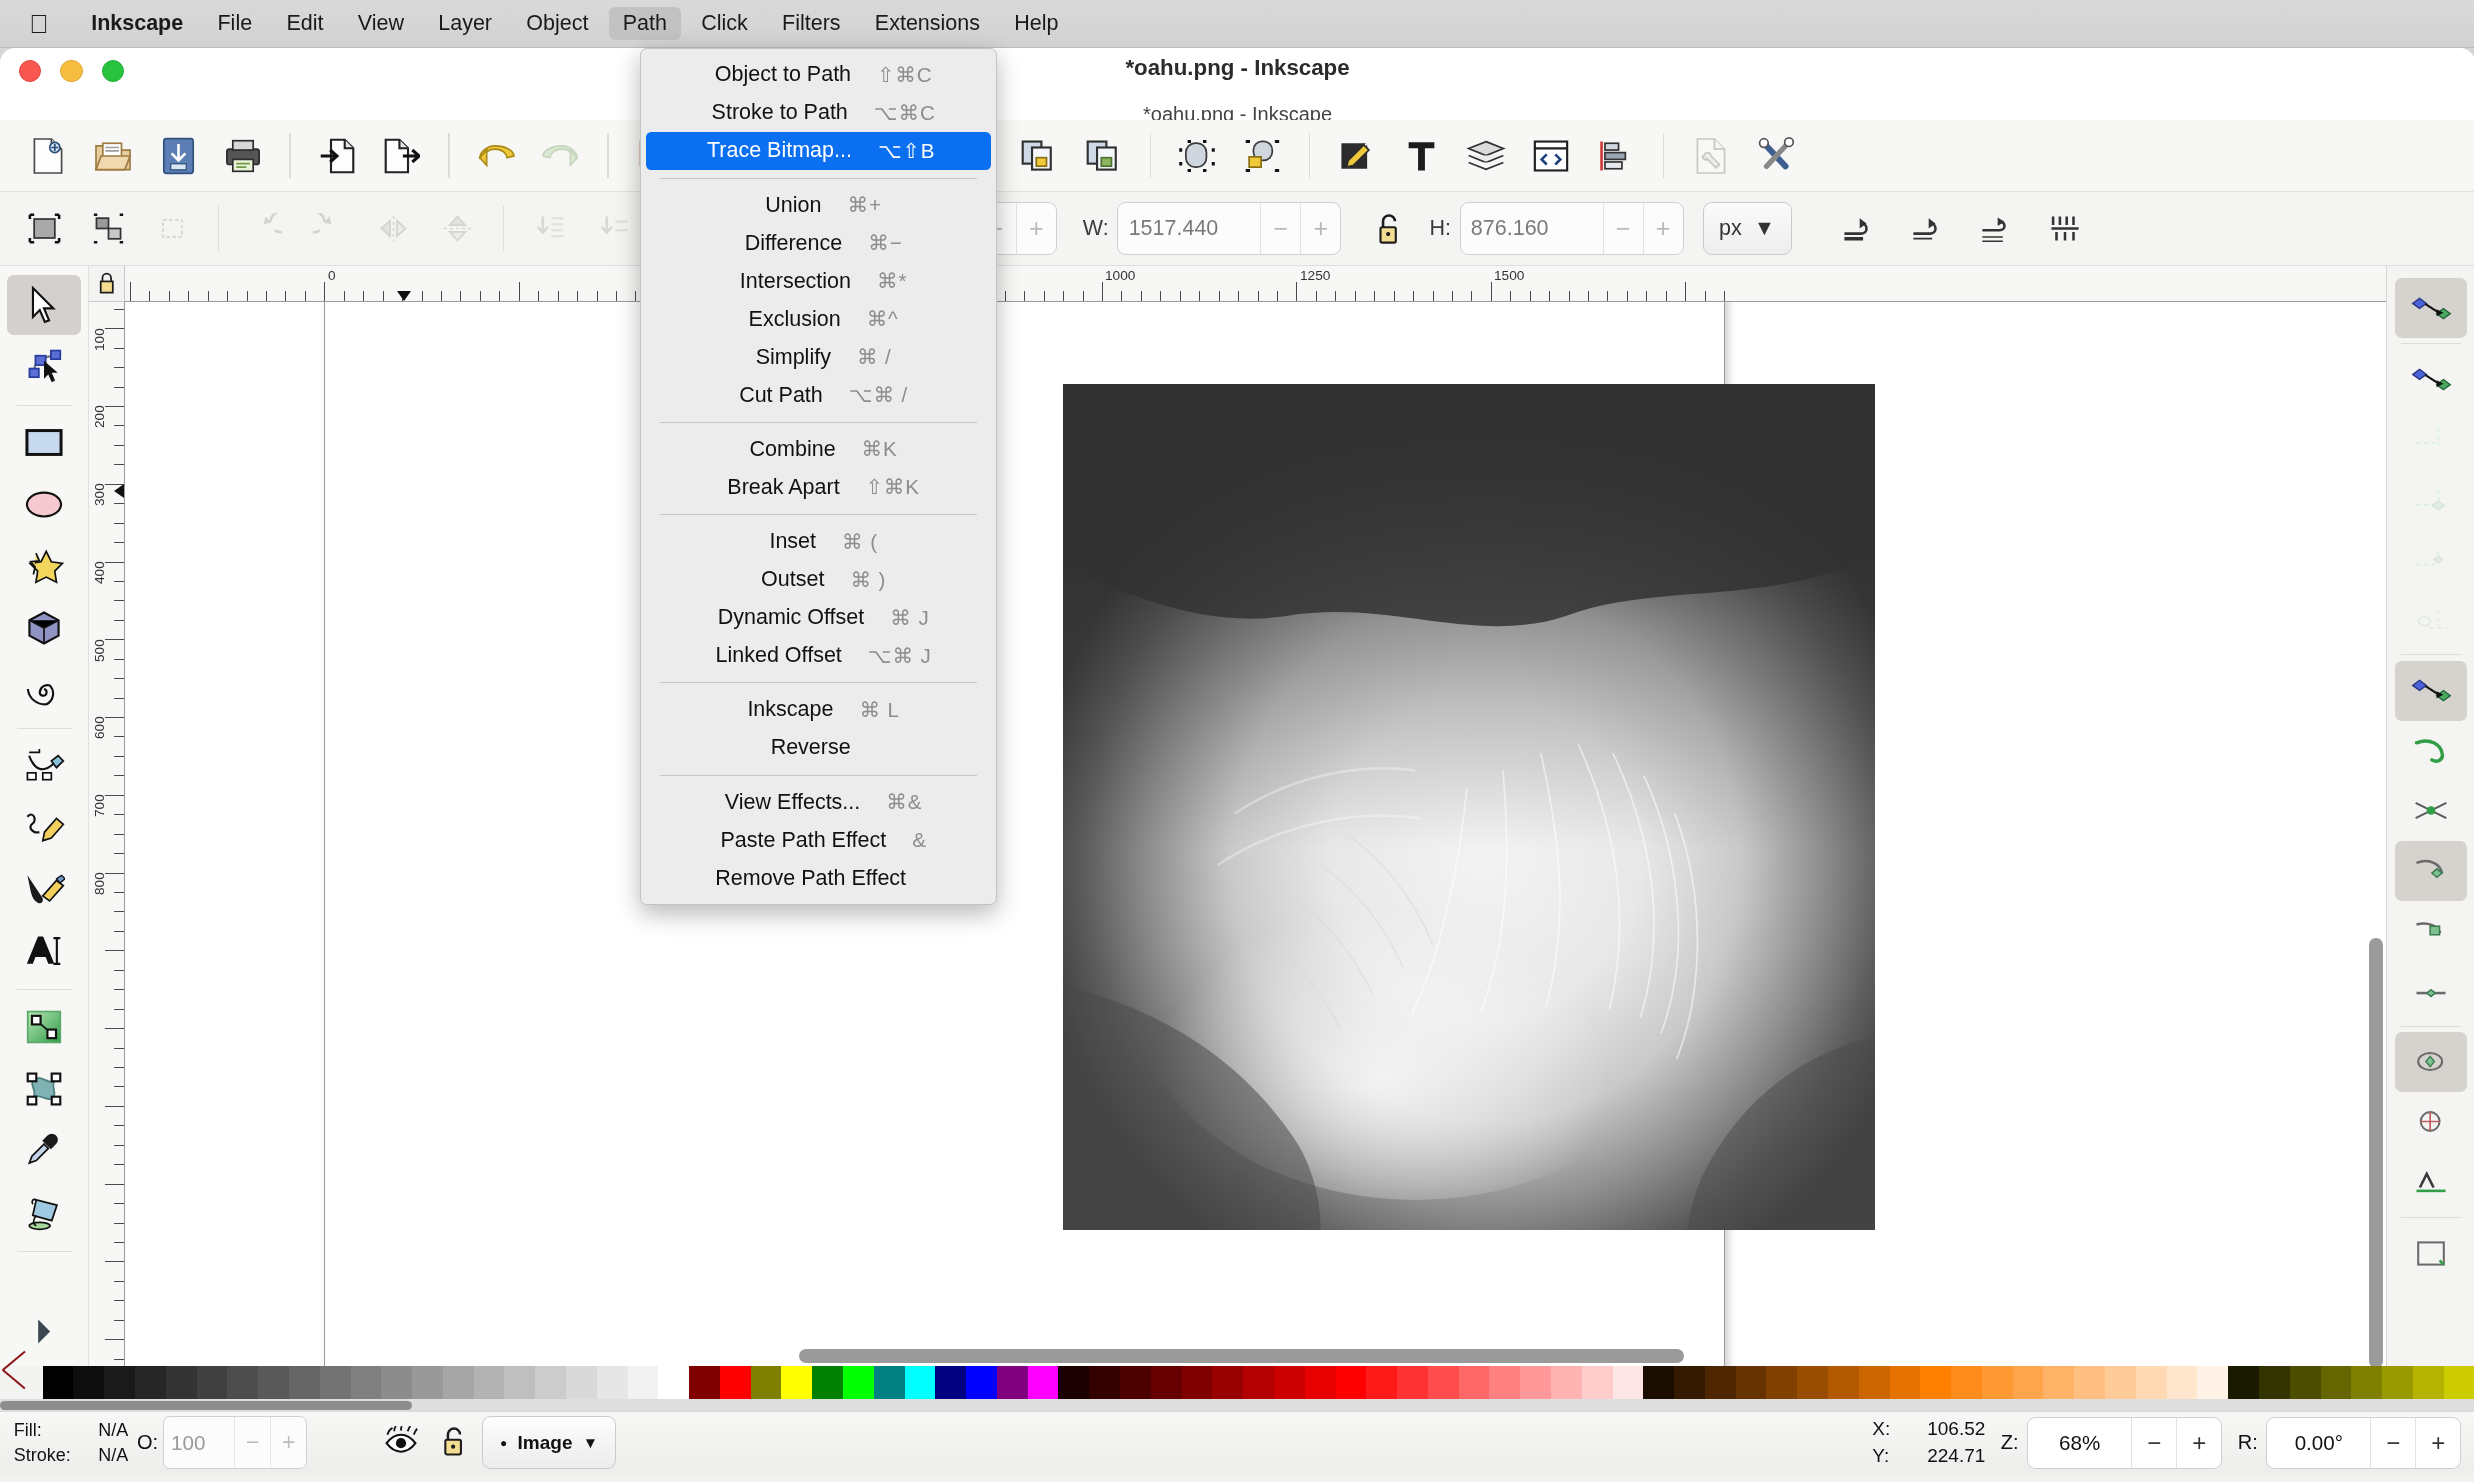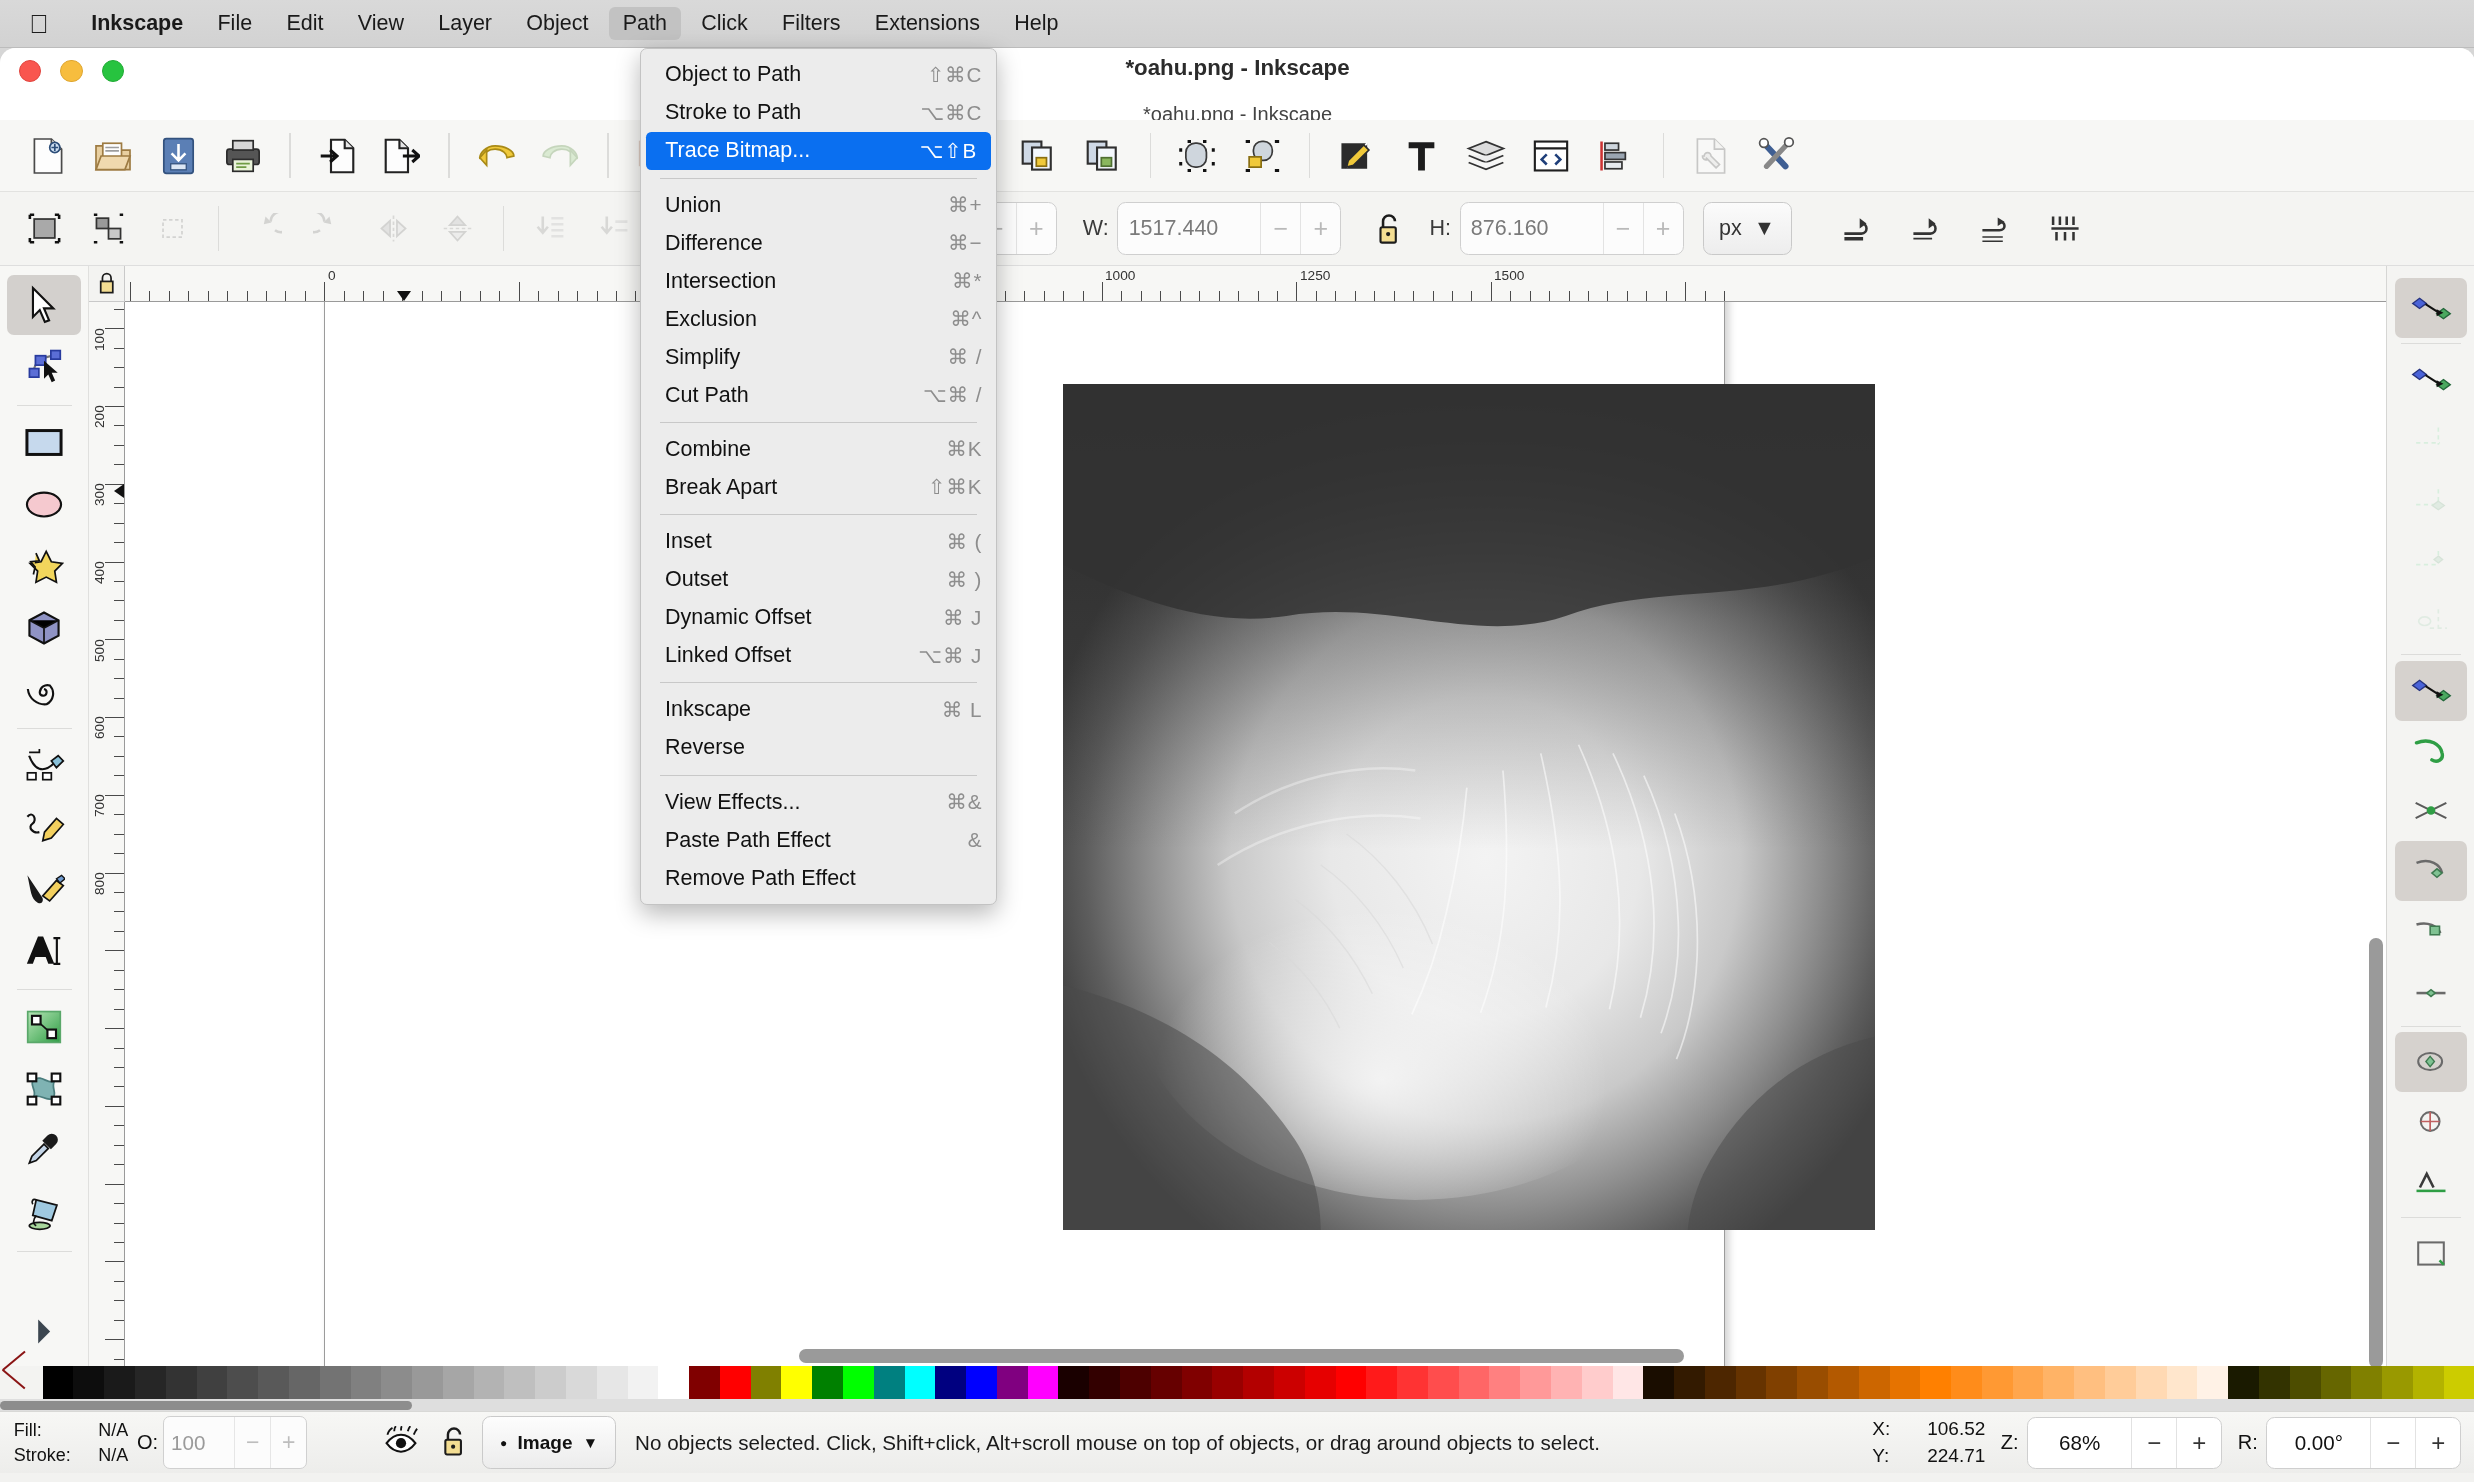--- a/index.html
+++ b/index.html
@@ -211,21 +211,21 @@
                border-left:0.9px solid #e2e2e2; font-size:24px; color:#333;}
 
   
   #pathmenu {
     position:absolute; left:640px; top:48px; width:357px;
     background:#ececec; border:0.9px solid #c3c3c3; border-radius:6.9px;
     box-shadow:0 8.6px 24px rgba(0,0,0,.28); padding:6.9px 0; z-index:200;
   }
   .mrow {
     display:flex; align-items:center; height:38px; padding:0 13.7px 0 24px;
-    font-size:21.5px; color:#111; justify-content:space-between; white-space:nowrap;
+    font-size:21.5px; color:#111; justify-content:center; white-space:nowrap;
   }
   .mrow.hl { background:#0a6ff0; color:#fff; margin:0 5.2px; border-radius:5.2px; padding-left:19px;}
   .mrow .acc { color:#8d8d8d; font-size:20.6px; letter-spacing:0.9px; margin-left:26px; }
   .mrow.hl .acc { color:#fff; }
   .msep { height:0.9px; background:#c8c8c8; margin:7.7px 19px; }
 </style>
 </head>
 <body>
 
 <div id="macbar">
@@ -1142,21 +1142,20 @@
           <path d="M8 17v-6a7 7 0 0114 0" fill="none" stroke="#1c1c1c" stroke-width="2.8"></path>
           <rect x="5" y="17" width="18" height="17" rx="2" fill="#f3dd92" stroke="#1c1c1c" stroke-width="2.4"></rect>
           <circle cx="14" cy="25" r="2.4" fill="#1c1c1c"></circle>
         </svg>
     </div>
     <div class="layerbtn">
       <span style="font-size:12px">●</span>
       <span>Image</span>
       <span style="font-size:15.5px">▼</span>
     </div>
-    <div id="statusmsg">No objects selected. Click, Shift+click, Alt+scroll mouse on top of objects, or drag around objects to select.</div>
 
     <div id="statusright">
       <div class="xy">
         <div class="r">
             <span class="k">X:</span>
             <span class="v">106.52</span>
           </div>
         <div class="r">
             <span class="k">Y:</span>
             <span class="v">224.71</span>

